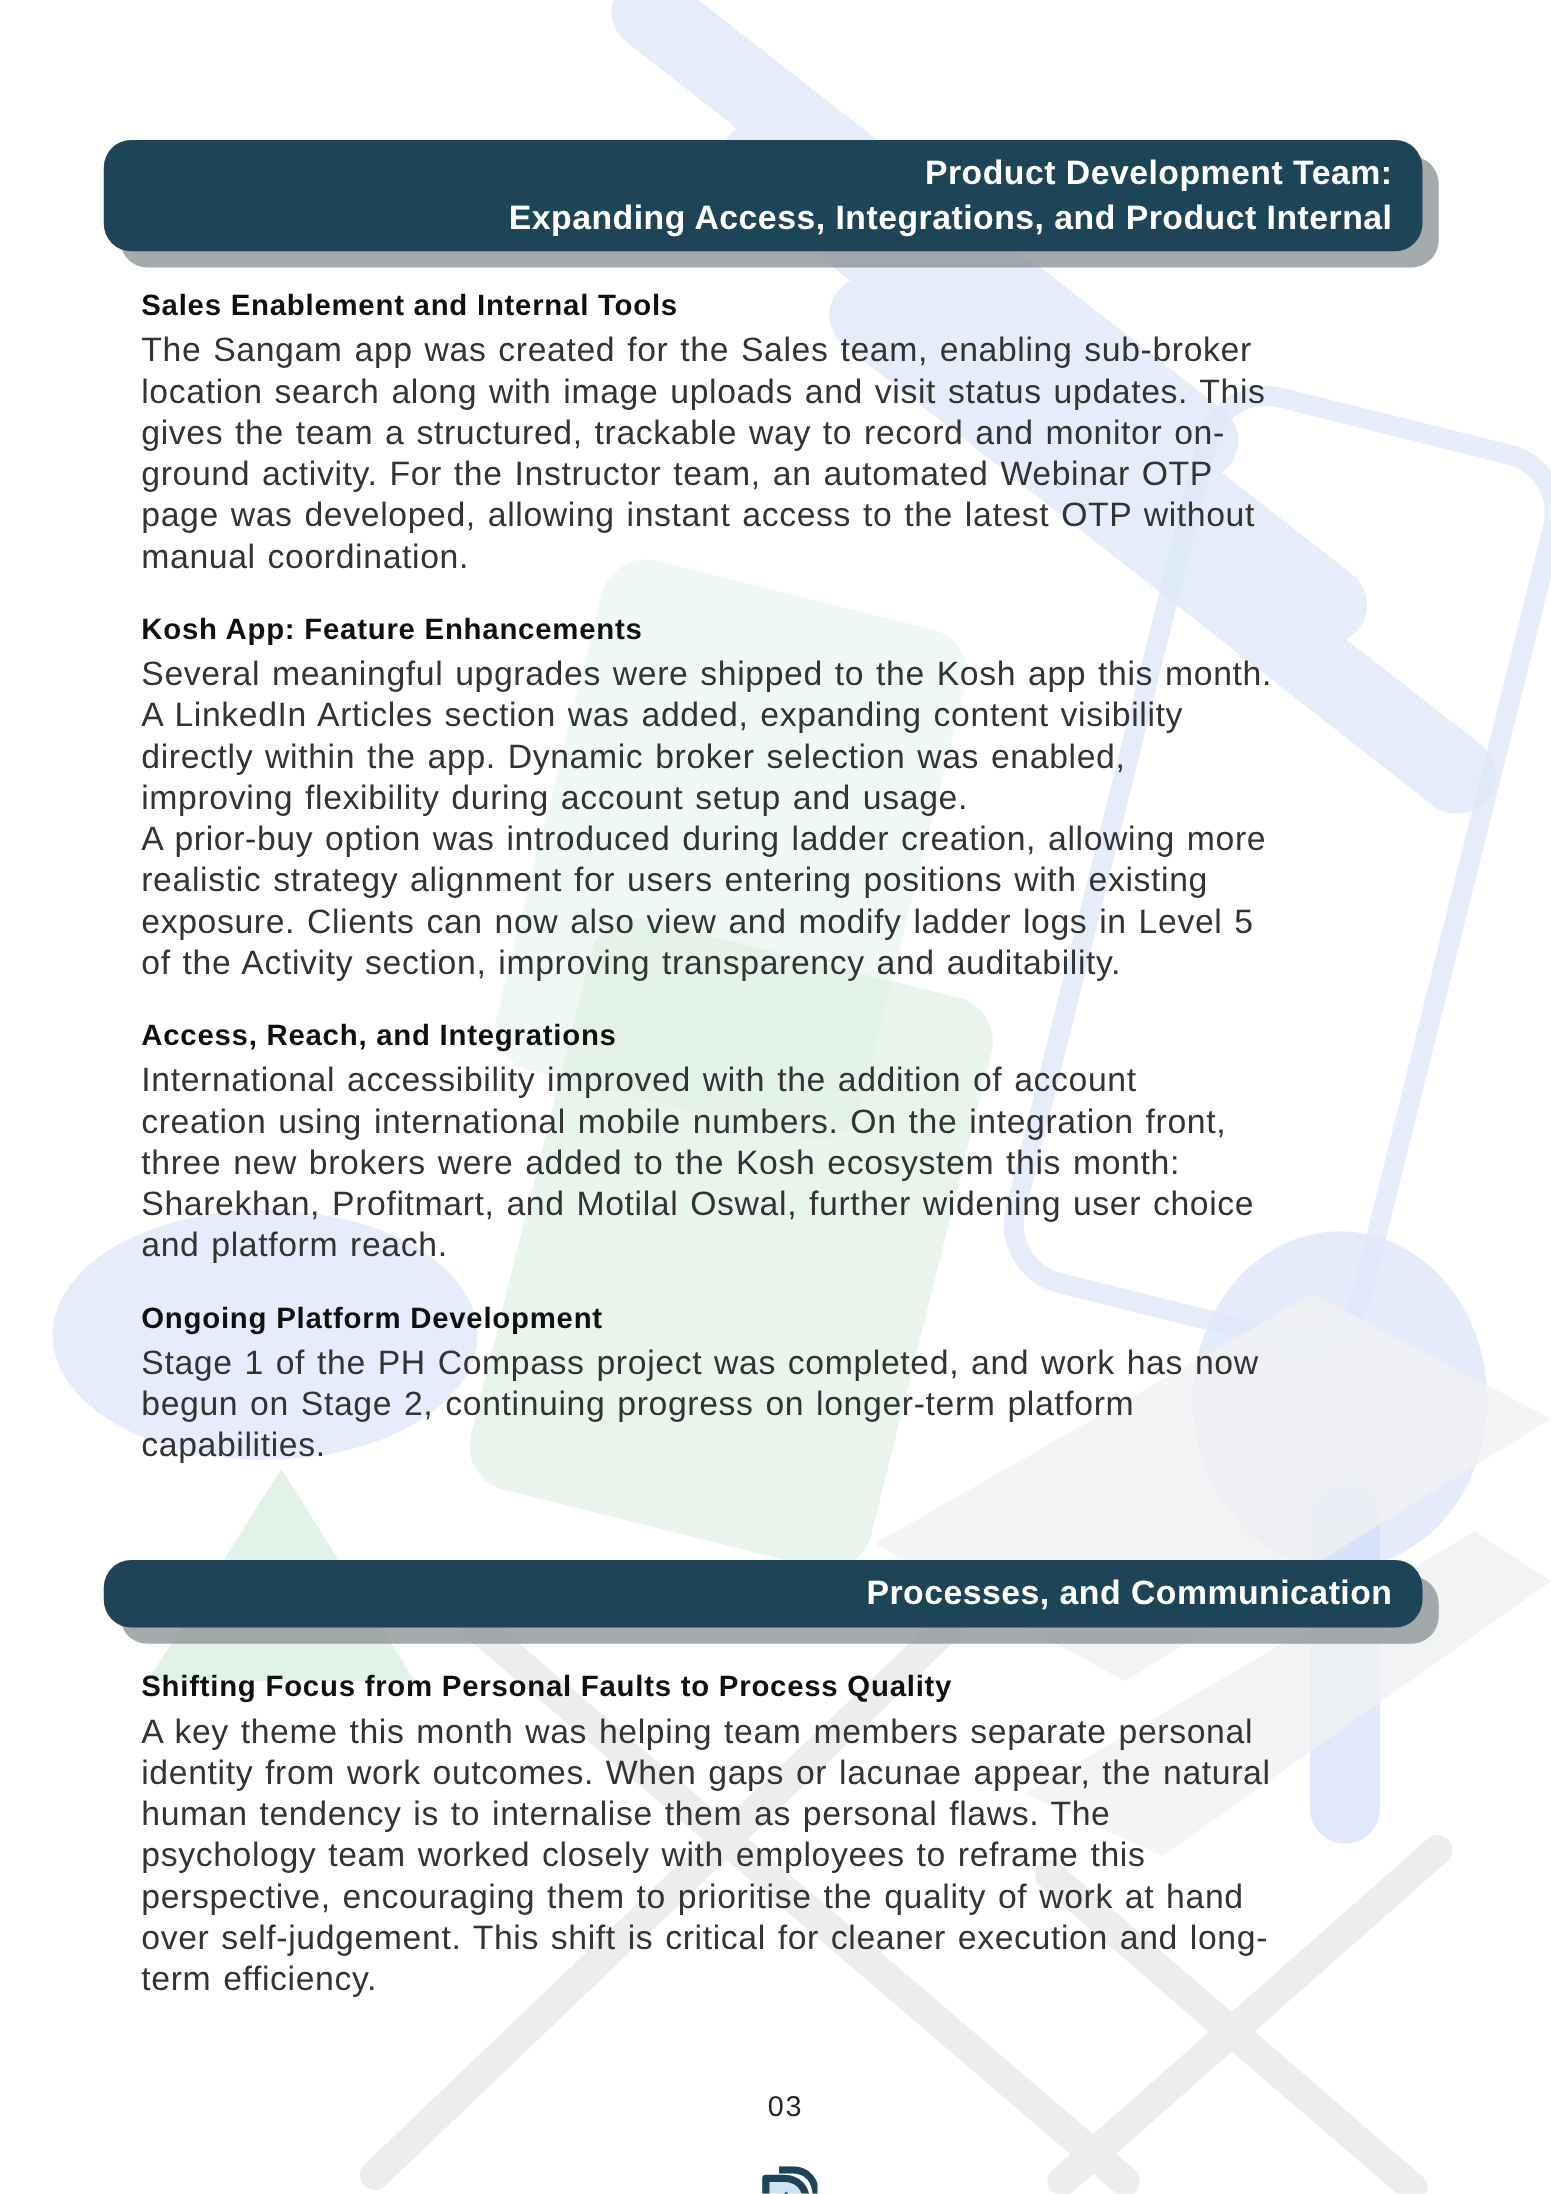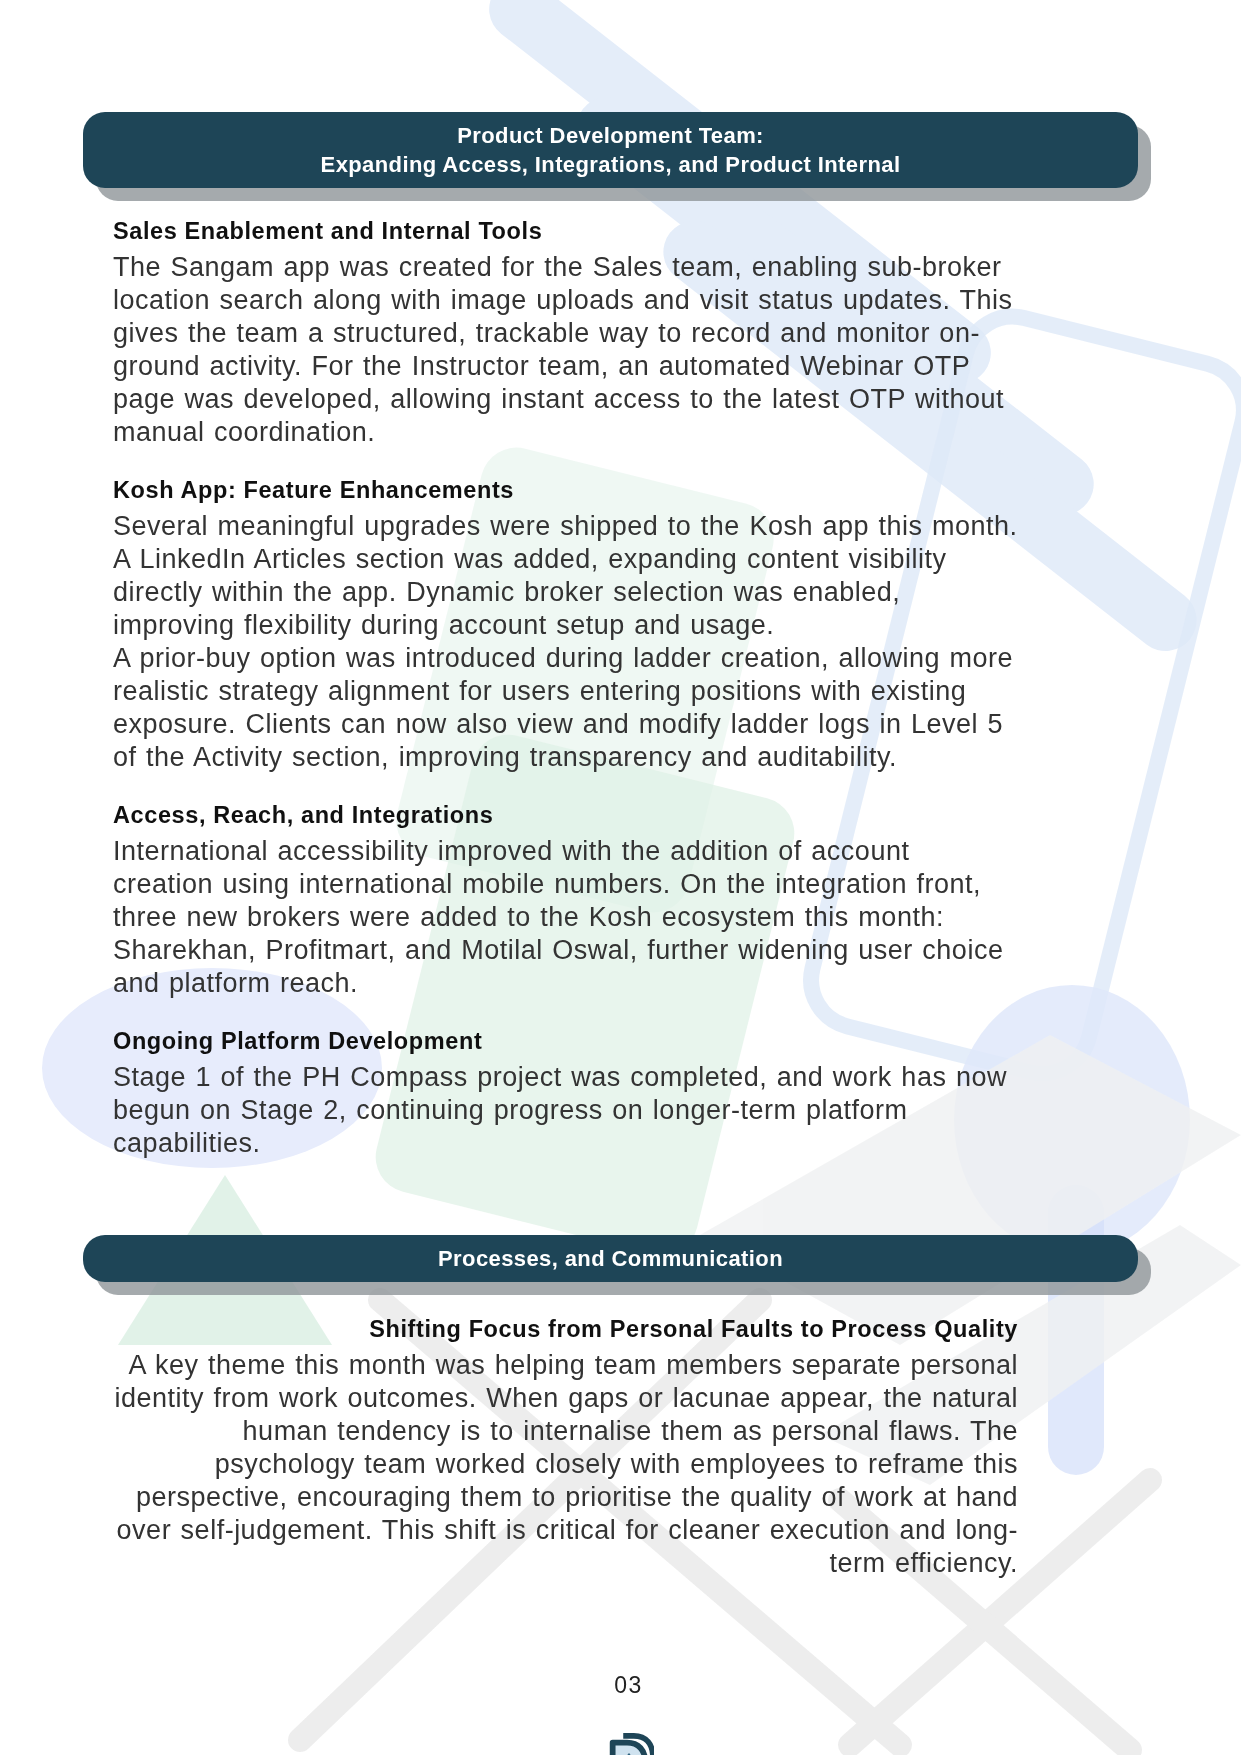--- a/index.html
+++ b/index.html
@@ -10,31 +10,31 @@
     overflow:hidden;
     font-family:"Liberation Sans","DejaVu Sans",sans-serif;
   }
   .watermark{position:absolute;inset:0;z-index:0;pointer-events:none;}
   .content{position:absolute;left:83px;top:112px;width:1055px;z-index:1;}
   .banner{
     background:#1e4557;
     border-radius:22px;
     box-shadow:13px 13px 0 rgba(143,149,153,0.8);
     color:#ffffff;
-    text-align:center;
+    text-align:right;
     padding:9px 24px;
     font-weight:bold;
-    font-size:22px;
+    font-size:27px;
     line-height:1.32;
     letter-spacing:0.4px;
   }
   .banner-2{margin-top:75px;}
   .section{margin:28px 0 0 30px;width:905px;}
   .section-first{margin-top:30px;}
-  .section-last{margin-top:34px;text-align:right;}
+  .section-last{margin-top:34px;}
   .section-heading{
     margin:0 0 6px 0;
     font-size:23.5px;
     font-weight:bold;
     color:#101010;
     letter-spacing:0.6px;
   }
   .section-paragraph{
     margin:0;
     font-size:27px;

